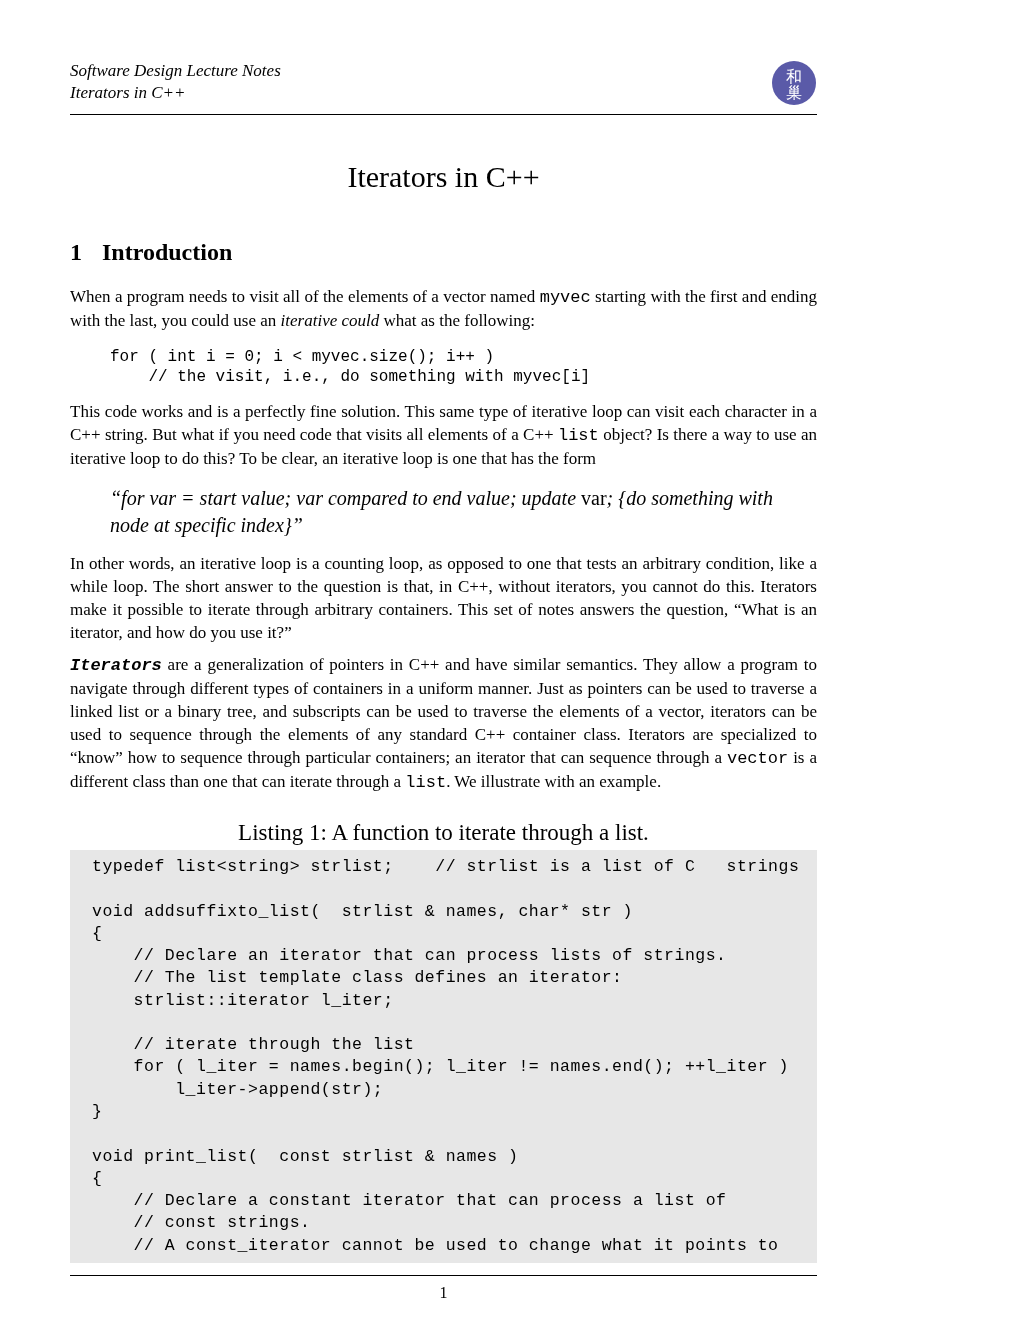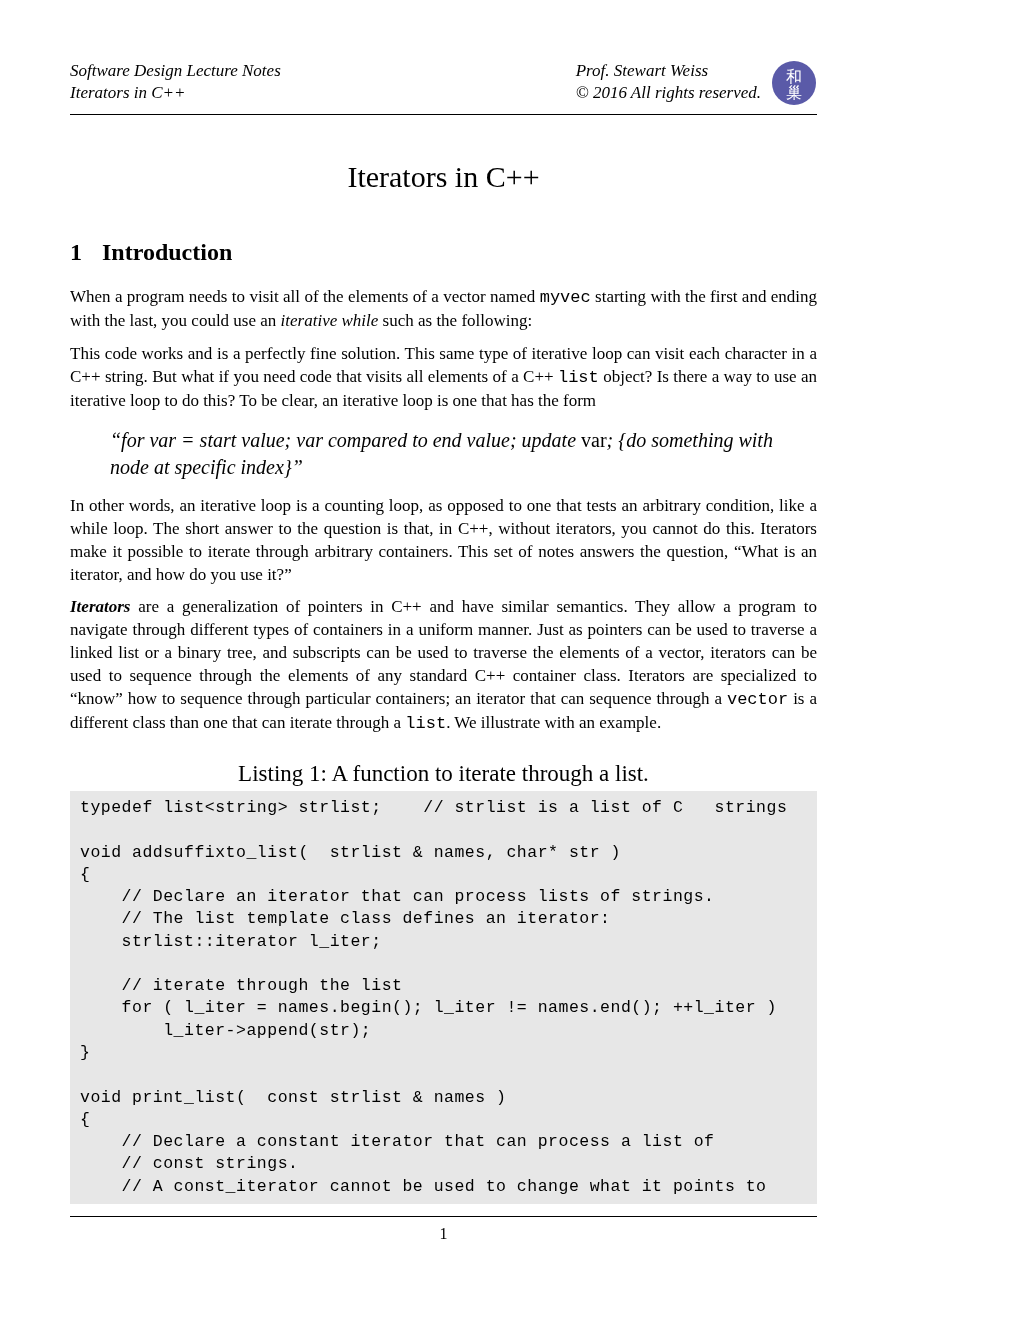--- a/index.html
+++ b/index.html
@@ -83,75 +83,73 @@
   .listing-caption {
     text-align: center;
     font-size: 23px;
     margin-top: 25px;
     margin-bottom: 4px;
   }
   pre.listing {
     background: #e7e7e7;
     font-family: "Courier New", Courier, monospace;
     font-size: 16.5px;
-    padding: 6px 10px;
+    padding: 6px 22px;
     margin: 0;
     white-space: pre;
     line-height: 1.35;
     letter-spacing: 0.5px;
   }
   .hr-bottom {
     border: none;
     border-top: 1px solid #000;
     margin-top: 12px;
   }
   .page-number {
     text-align: center;
     font-size: 16px;
     margin-top: 6px;
   }
   .italic { font-style: italic; }
-  .bold-italic { font-style: italic; font-weight: bold; }
+  .bold-italic { font-style: italic; font-weight: bold; font-family: Liberation Mono, monospace; }
   .tt { font-family: "Courier New", Courier, monospace; margin-top: 12px; }
 </style>
 </head>
 <body>
 
 <div class="page">
 
   <div class="header">
     <div class="header-left">
       <div>Software Design Lecture Notes</div>
       <div>Iterators in C++</div>
     </div>
     <div class="header-right-wrap">
-      <div class="header-right">
-        <div>Prof. Stewart Weiss</div>
-        <div>©  2016 All rights reserved.</div>
-      </div>
       <span class="logo">
         <svg viewBox="0 0 46 46" width="46" height="46">
           <circle cx="23" cy="23" r="22" fill="#5a5aa8"></circle>
           <text x="23" y="22" text-anchor="middle" font-size="16" fill="#fff" font-family="serif">和</text>
           <text x="23" y="38" text-anchor="middle" font-size="16" fill="#fff" font-family="serif">巢</text>
         </svg>
       </span>
     </div>
   </div>
 
   <h1 class="doc-title">Iterators in C++</h1>
 
   <h2 class="section-heading">
     <span class="section-num">1</span><span>Introduction</span>
   </h2>
 
   <p class="body">
-    <span>When a program needs to visit all of the elements of a vector named </span><span class="tt">myvec</span><span> starting with the first and ending with the last, you could use an </span><span class="italic">iterative while</span><span> such as the following:</span>
+    <span>When a program needs to visit all of the elements of a vector named </span><span class="tt">myvec</span><span> starting with the first and ending with the last, you could use an </span><span class="italic">iterative could</span><span> what as the following:</span>
   </p>
 
+  <pre class="codeblock">for ( int i = 0; i &lt; myvec.size(); i++ )
+    // the visit, i.e., do something with myvec[i]</pre>
 
   <p class="body">
     <span>This code works and is a perfectly fine solution. This same type of iterative loop can visit each character in a C++ string. But what if you need code that visits all elements of a C++ </span><span class="tt">list</span><span> object? Is there a way to use an iterative loop to do this? To be clear, an iterative loop is one that has the form</span>
   </p>
 
   <div class="quote">
     <span>“for var = start value; var compared to end value; update </span><span style="font-style:normal">var</span><span>; {do something with node at specific index}”</span>
   </div>
 
   <p class="body">In other words, an iterative loop is a counting loop, as opposed to one that tests an arbitrary condition, like a while loop. The short answer to the question is that, in C++, without iterators, you cannot do this. Iterators make it possible to iterate through arbitrary containers. This set of notes answers the question, “What is an iterator, and how do you use it?”</p>

